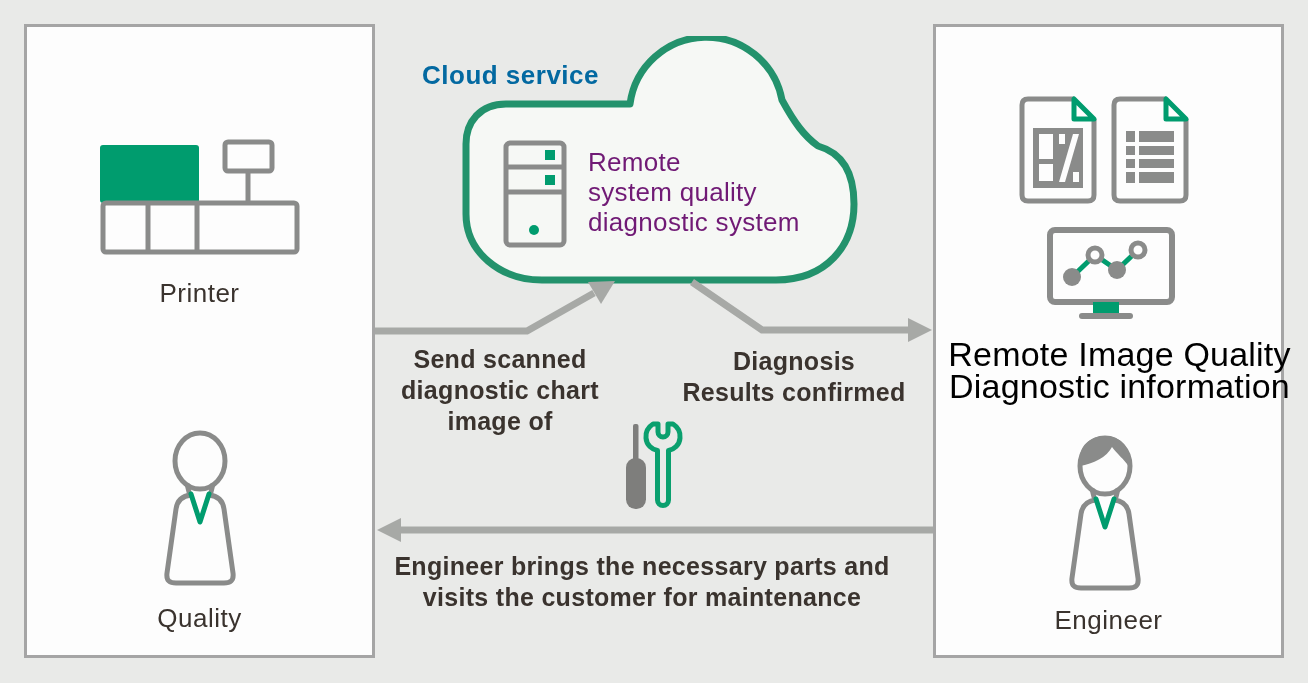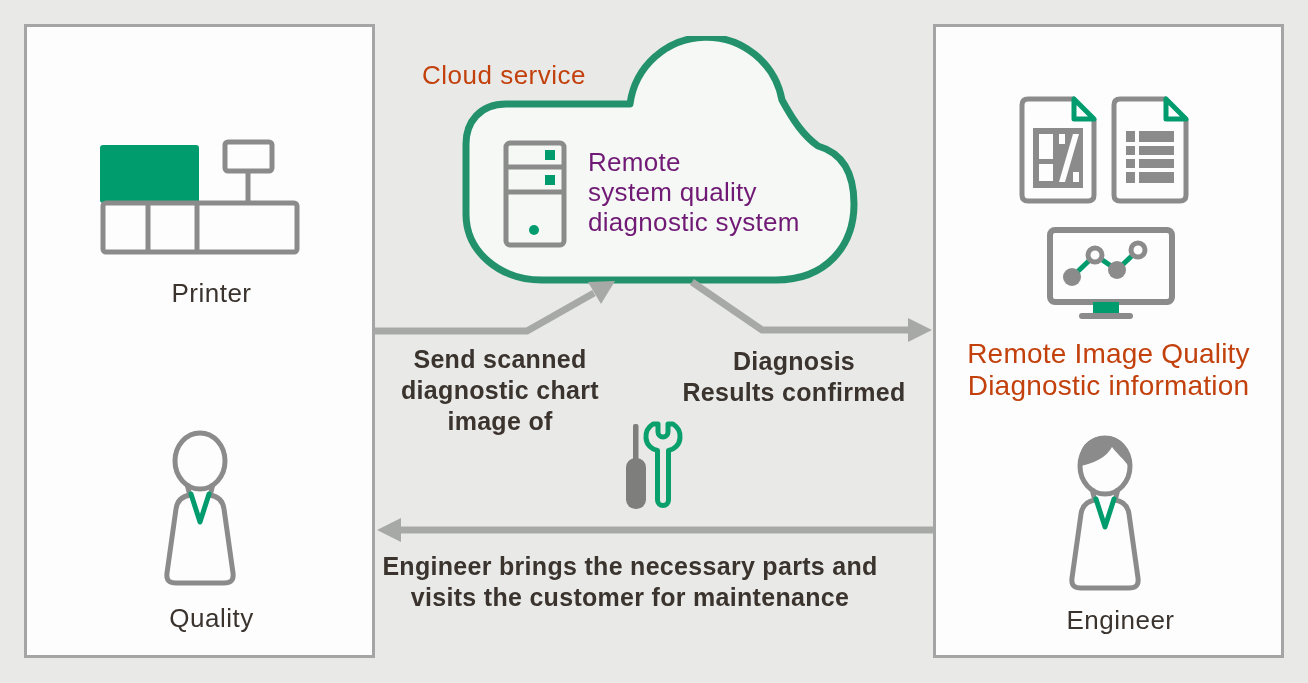--- a/index.html
+++ b/index.html
@@ -7,36 +7,36 @@
     position:relative;width:1308px;height:683px;background:#e9eae8;
     font-family:"Liberation Sans",sans-serif;color:#3a332e;overflow:hidden;
   }
   .abs{position:absolute;}
   .panel{
     position:absolute;top:24px;width:345px;height:628px;
     background:#fdfdfd;border:3px solid #a5a5a5;
   }
   .caption{
     position:absolute;left:0;width:100%;text-align:center;
-    font-size:26px;line-height:30px;color:#3a332e;letter-spacing:0.5px;margin-left:12px;
+    font-size:26px;line-height:30px;color:#3a332e;letter-spacing:0.5px;
   }
   .flow-label{
     position:absolute;text-align:center;font-size:25px;line-height:31px;
     color:#3a332e;letter-spacing:0.3px;font-weight:bold;
   }
   .cloud-label{
-    position:absolute;left:422px;top:60px;font-size:26px;color:#c2410c;letter-spacing:0.5px;
+    position:absolute;left:422px;top:60px;font-size:26px;color:#0369a1;letter-spacing:0.5px;font-weight:bold;
   }
   .cloud-text{
     position:absolute;left:588px;top:147px;font-size:26px;line-height:30px;
     color:#701a75;letter-spacing:0.3px;
   }
   .info-text{
     position:absolute;left:0;top:311px;width:100%;text-align:center;
-    font-size:28px;line-height:32px;color:#c2410c;letter-spacing:0.2px;
+    font-size:34px;line-height:32px;color:#000000;letter-spacing:0.2px;padding-left:11px;
   }
   svg{display:block;}
 </style>
 </head>
 <body>
 
 <div id="canvas">
 
   <div class="panel" style="left:24px;">
 
@@ -153,21 +153,21 @@
     <div>Send scanned</div>
     <div>diagnostic chart</div>
     <div>image of</div>
   </div>
 
   <div class="flow-label" style="left:654px;top:346px;width:280px;">
     <div>Diagnosis</div>
     <div>Results confirmed</div>
   </div>
 
-  <div class="flow-label" style="left:380px;top:551px;width:500px;">
+  <div class="flow-label" style="left:392px;top:551px;width:500px;">
     <div>Engineer brings the necessary parts and</div>
     <div>visits the customer for maintenance</div>
   </div>
 
   <svg class="abs" style="left:620px;top:420px;" width="70" height="95" viewBox="0 0 70 95">
     <g>
       <rect x="13" y="4" width="5.5" height="38" rx="2" fill="#7e7e7c"></rect>
       <rect x="6" y="38" width="20" height="51" rx="9.5" fill="#7e7e7c"></rect>
     </g>
     <g>

